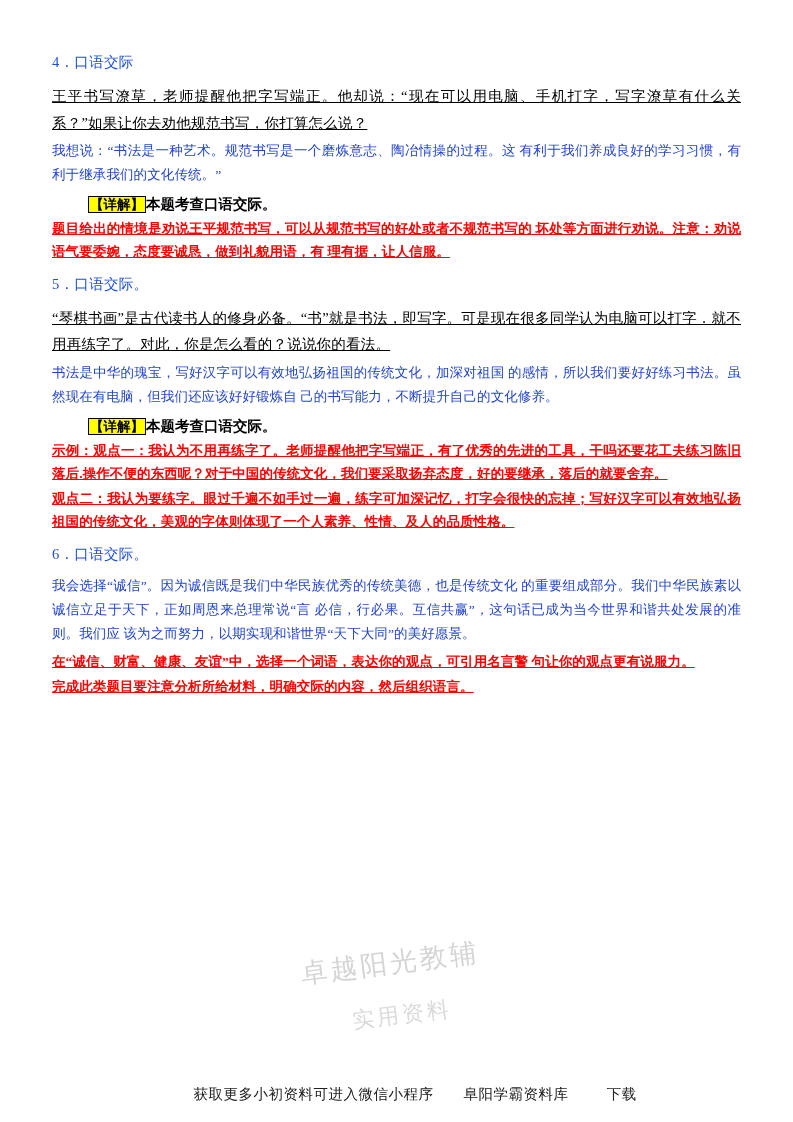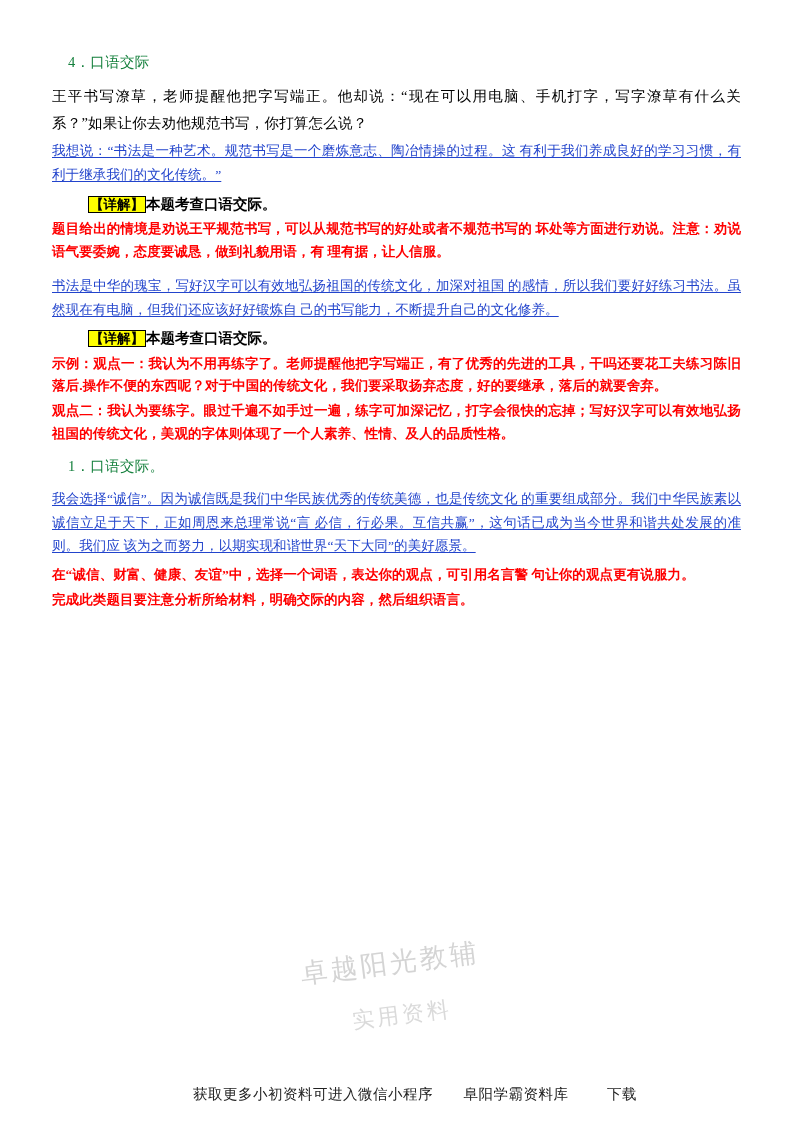--- a/index.html
+++ b/index.html
@@ -18,37 +18,37 @@
   .page {
     position: relative;
     width: 793px;
     height: 1122px;
     box-sizing: border-box;
     padding: 52px 52px 0 52px;
   }
   .q-num {
     font-size: 14.5px;
     line-height: 1.5;
-    margin: 0 0 9px 16px;
-    color: #15803d;
+    margin: 0 0 9px 0;
+    color: #1d4ed8;
     letter-spacing: 0.3px;
   }
   .q-body {
     font-size: 14.5px;
     line-height: 1.85;
     margin: 0 0 3px 0;
     color: #000;
     text-align: justify;
     letter-spacing: 0.2px;
+    text-decoration: underline;
   }
   .answer {
     color: #2244cc;
     font-size: 13.5px;
     line-height: 1.75;
-    text-decoration: underline;
     text-decoration-color: #2244cc;
     text-underline-offset: 2px;
     margin: 2px 0 6px 0;
     text-align: justify;
     letter-spacing: 0.1px;
   }
   .exp-line {
     margin: 4px 0 2px 0;
     font-size: 14px;
     line-height: 1.6;
@@ -68,20 +68,21 @@
     font-size: 14.5px;
   }
   .red {
     color: #ff0000;
     font-size: 13.5px;
     line-height: 1.7;
     margin: 0 0 2px 0;
     text-align: justify;
     font-weight: bold;
     letter-spacing: 0.1px;
+    text-decoration: underline;
   }
   .block {
     margin-bottom: 10px;
   }
   .watermark {
     position: absolute;
     left: 300px;
     top: 945px;
     font-size: 27px;
     color: #cdcdcd;
@@ -105,21 +106,21 @@
     opacity: 0.85;
   }
   .footer {
     position: absolute;
     left: 0;
     right: 0;
     bottom: 18px;
     text-align: center;
     font-size: 14.5px;
     color: #222;
-    font-family: Liberation Sans, sans-serif;
+    font-family: Liberation Serif, serif;
     letter-spacing: 0.5px;
     padding-left: 37px;
   }
   .footer .f-mid { margin-left: 26px; }
   .footer .f-end { margin-left: 34px; }
 </style>
 </head>
 <body>
 
 <div class="page">
@@ -128,30 +129,32 @@
     <p class="q-num">4．口语交际</p>
     <p class="q-body">王平书写潦草，老师提醒他把字写端正。他却说：“现在可以用电脑、手机打字，写字潦草有什么关系？”如果让你去劝他规范书写，你打算怎么说？</p>
     <p class="answer">我想说：“书法是一种艺术。规范书写是一个磨炼意志、陶冶情操的过程。这 有利于我们养成良好的学习习惯，有利于继承我们的文化传统。”</p>
     <p class="exp-line">
       <span class="exp-tag">【详解】</span><span class="exp-head-text">本题考查口语交际。</span>
     </p>
     <p class="red">题目给出的情境是劝说王平规范书写，可以从规范书写的好处或者不规范书写的 坏处等方面进行劝说。注意：劝说语气要委婉，态度要诚恳，做到礼貌用语，有 理有据，让人信服。</p>
   </div>
 
   <div class="block">
+    <p class="q-num">5．口语交际。</p>
+    <p class="q-body">“琴棋书画”是古代读书人的修身必备。“书”就是书法，即写字。可是现在很多同学认为电脑可以打字．就不用再练字了。对此，你是怎么看的？说说你的看法。</p>
     <p class="answer">书法是中华的瑰宝，写好汉字可以有效地弘扬祖国的传统文化，加深对祖国 的感情，所以我们要好好练习书法。虽然现在有电脑，但我们还应该好好锻炼自 己的书写能力，不断提升自己的文化修养。</p>
     <p class="exp-line">
       <span class="exp-tag">【详解】</span><span class="exp-head-text">本题考查口语交际。</span>
     </p>
     <p class="red">示例：观点一：我认为不用再练字了。老师提醒他把字写端正，有了优秀的先进的工具，干吗还要花工夫练习陈旧落后.操作不便的东西呢？对于中国的传统文化，我们要采取扬弃态度，好的要继承，落后的就要舍弃。</p>
     <p class="red">观点二：我认为要练字。眼过千遍不如手过一遍，练字可加深记忆，打字会很快的忘掉；写好汉字可以有效地弘扬祖国的传统文化，美观的字体则体现了一个人素养、性情、及人的品质性格。</p>
   </div>
 
   <div class="block">
-    <p class="q-num">1．口语交际。</p>
+    <p class="q-num">6．口语交际。</p>
     <p class="answer">我会选择“诚信”。因为诚信既是我们中华民族优秀的传统美德，也是传统文化 的重要组成部分。我们中华民族素以诚信立足于天下，正如周恩来总理常说“言 必信，行必果。互信共赢”，这句话已成为当今世界和谐共处发展的准则。我们应 该为之而努力，以期实现和谐世界“天下大同”的美好愿景。</p>
     <p class="red">在“诚信、财富、健康、友谊”中，选择一个词语，表达你的观点，可引用名言警 句让你的观点更有说服力。</p>
     <p class="red">完成此类题目要注意分析所给材料，明确交际的内容，然后组织语言。</p>
   </div>
 
   <div class="watermark">卓越阳光教辅</div>
   <div class="watermark2">实用资料</div>
 
   <div class="footer">
     <span>获取更多小初资料可进入微信小程序</span>

